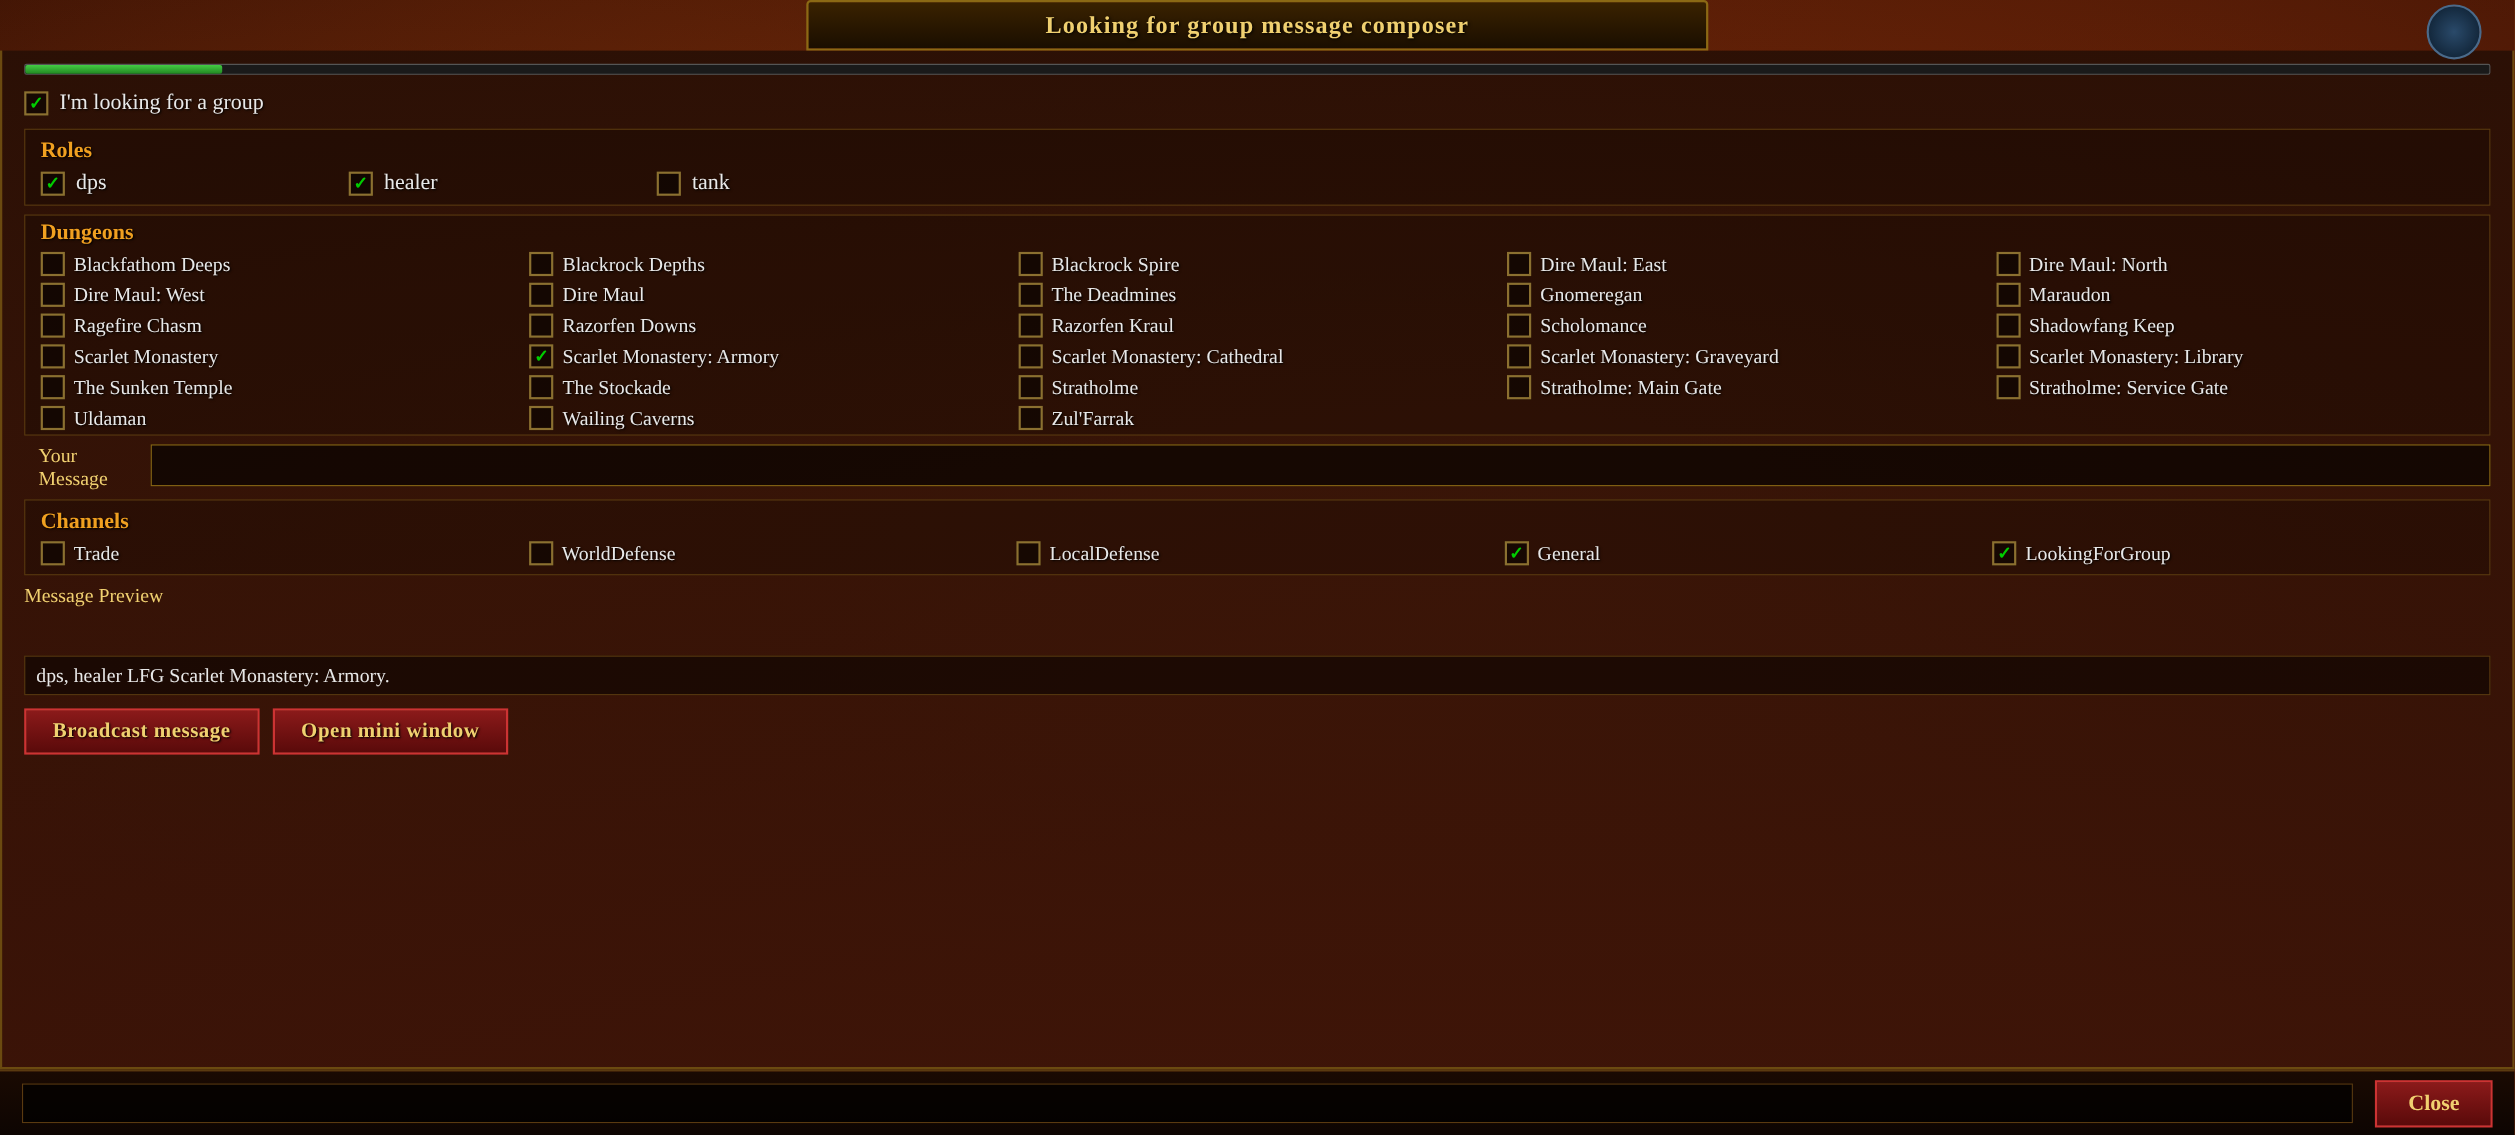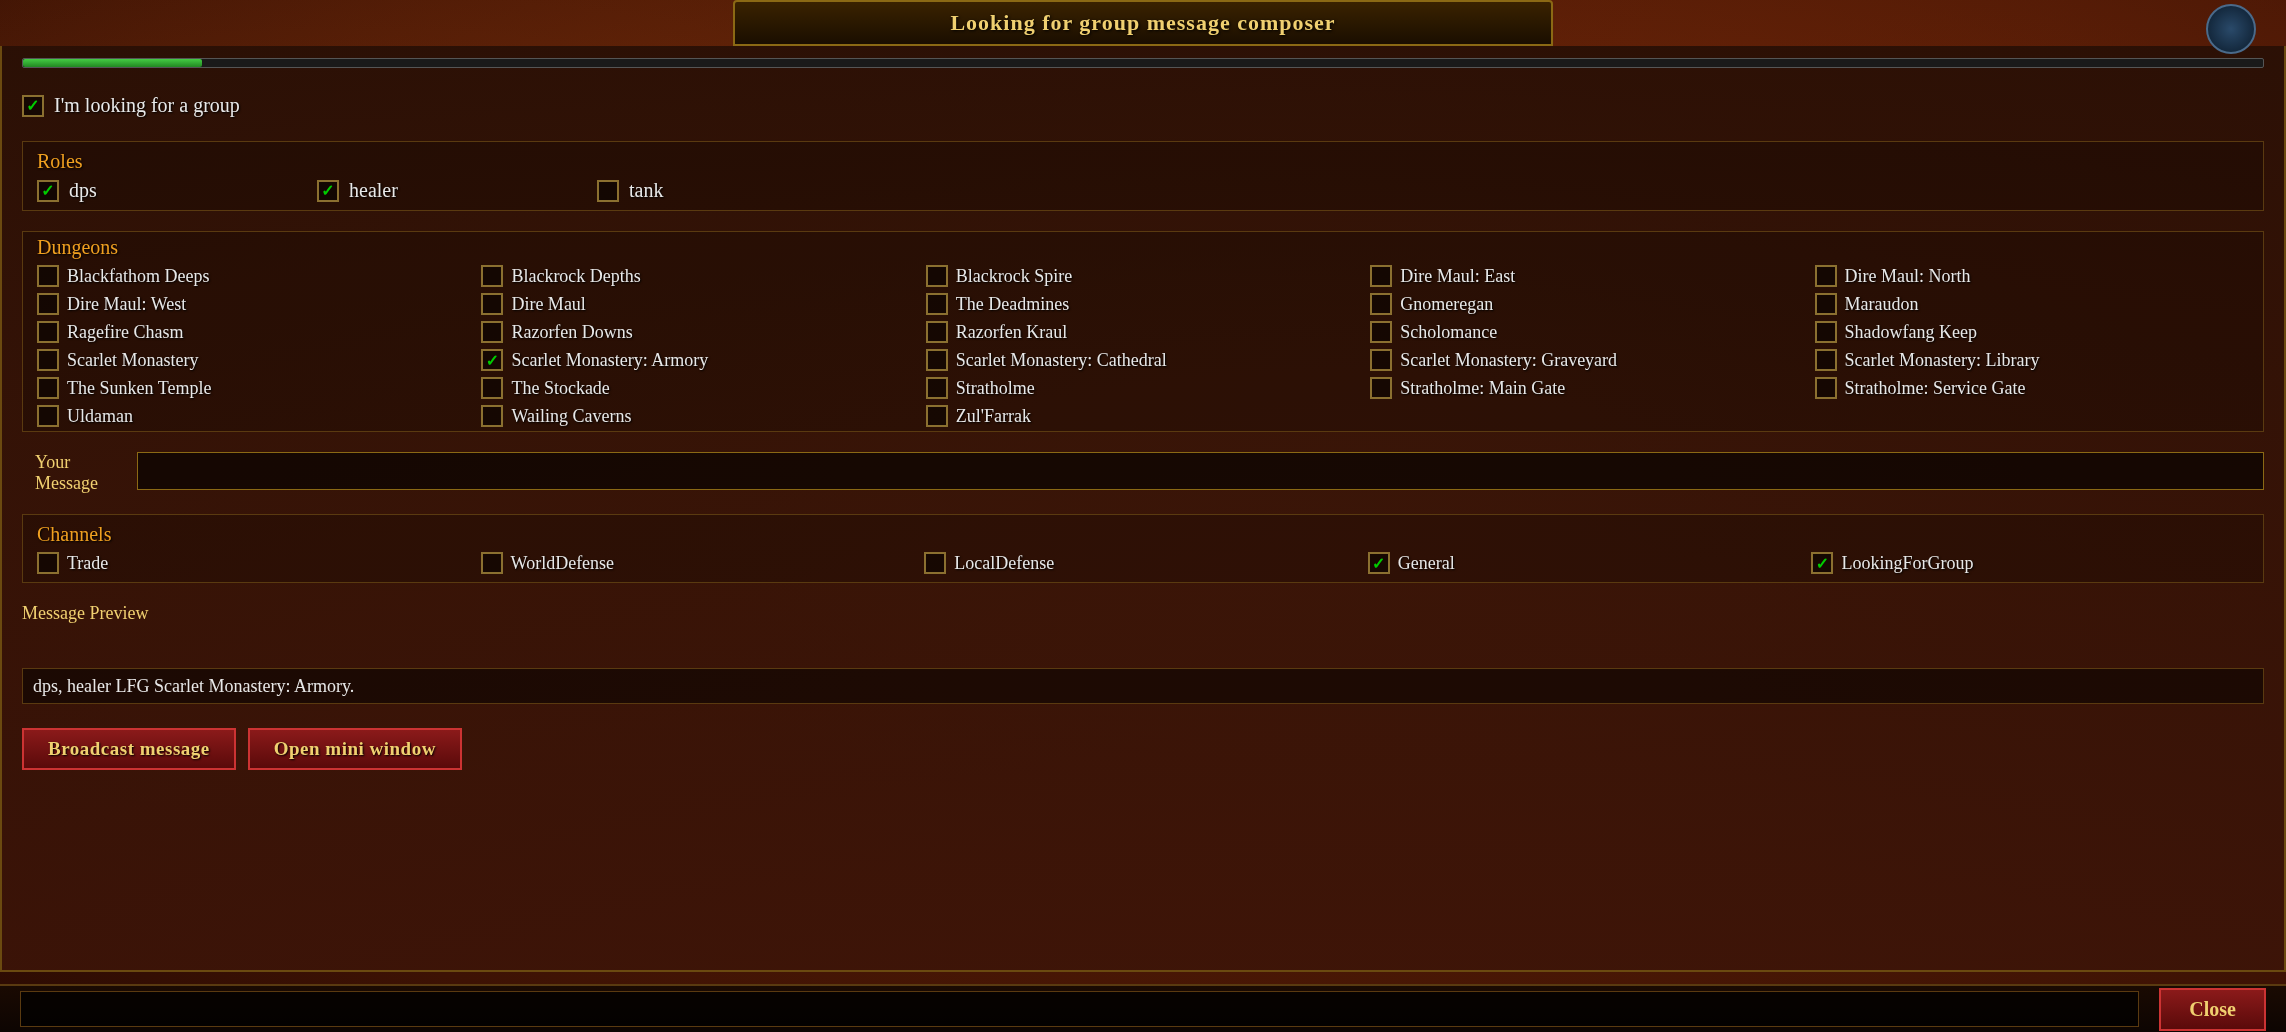--- a/index.html
+++ b/index.html
@@ -65,21 +65,21 @@
 
     
     .content-area {
       background: linear-gradient(to bottom, rgba(40,15,5,0.92) 0%, rgba(60,20,8,0.88) 100%);
       border: 2px solid #6b4a10;
       border-top: none;
       flex: 1;
       padding: 12px 20px;
       display: flex;
       flex-direction: column;
-      gap: 20px;
+      gap: 8px;
     }
 
     
     .lfg-checkbox-row {
       display: flex;
       align-items: center;
       gap: 10px;
       padding: 4px 0;
     }
 
@@ -121,21 +121,21 @@
       height: 100%;
       background: linear-gradient(to bottom, #44cc44, #228822);
       border-radius: 2px;
       width: 8%;
     }
 
     
     .section-header {
       color: #f0a020;
       font-size: 20px;
-      font-weight: normal;
+      font-weight: bold;
       margin-bottom: 6px;
       text-shadow: 1px 1px 2px #000;
     }
 
     
     .roles-section {
       border: 1px solid #5a3a10;
       padding: 8px 14px;
       background: rgba(0,0,0,0.2);
     }
@@ -272,21 +272,21 @@
       font-weight: bold;
       letter-spacing: 0.5px;
     }
 
     
     .bottom-bar {
       position: absolute;
       bottom: 0;
       left: 0;
       right: 0;
-      height: 48px;
+      height: 60px;
       background: linear-gradient(to bottom, #1a0a02, #0d0502);
       border-top: 2px solid #5a3a10;
       display: flex;
       align-items: center;
       justify-content: space-between;
       padding: 0 20px;
       z-index: 10;
     }
 
     .bottom-input {

